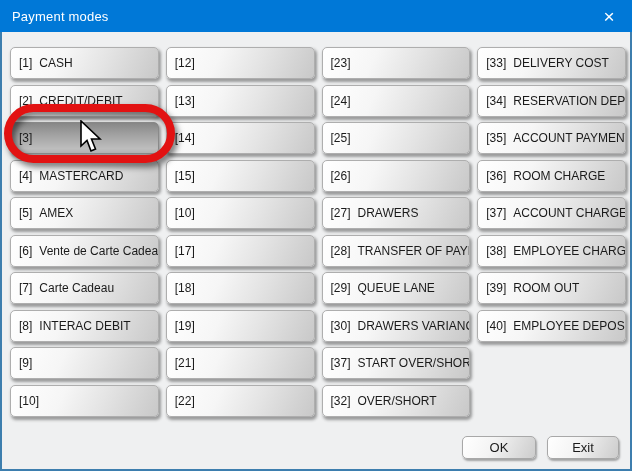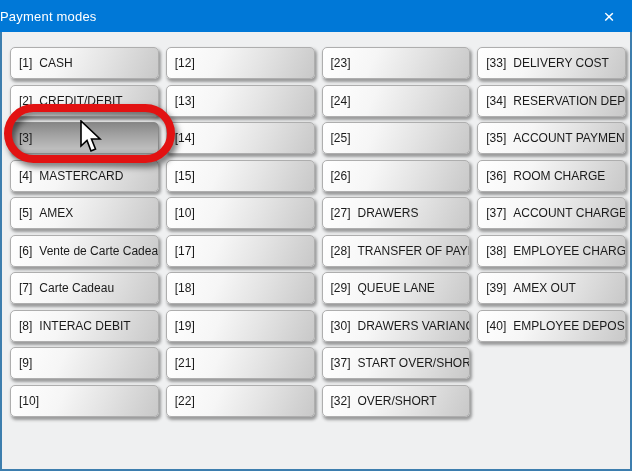--- a/index.html
+++ b/index.html
@@ -21,20 +21,21 @@
     position: absolute;
     left: -2px; top: 0; right: -2px;
     height: 32px;
     background: #0078d7;
     display: flex;
     align-items: center;
     color: #ffffff;
   }
   .titlebar-title {
     font-size: 13px;
+    padding-left: 12px;
     letter-spacing: 0.2px;
   }
   .close-btn {
     margin-left: auto;
     width: 46px;
     height: 32px;
     display: flex;
     align-items: center;
     justify-content: center;
     cursor: default;
@@ -269,28 +270,32 @@
       <div class="mode-btn">
       <span class="num">[37]</span>
       <span class="lbl">ACCOUNT CHARGE</span>
     </div>
       <div class="mode-btn">
       <span class="num">[38]</span>
       <span class="lbl">EMPLOYEE CHARGE</span>
     </div>
       <div class="mode-btn">
       <span class="num">[39]</span>
-      <span class="lbl">AMEX OUT</span>
+      <span class="lbl">ROOM OUT</span>
     </div>
       <div class="mode-btn">
       <span class="num">[40]</span>
       <span class="lbl">EMPLOYEE DEPOSIT</span>
     </div>
     </div>
 
+  <div class="footer">
+    <div class="dlg-btn ok">OK</div>
+    <div class="dlg-btn exit">Exit</div>
+  </div>
 
   <div class="annotation-ring"></div>
 
   <svg class="cursor" width="23" height="33" viewBox="0 0 23 33">
     <path d="M2 1 L2 26 L8 20.5 L12 31 L16.5 29 L12.5 19 L21 19 Z" fill="#ffffff" stroke="#000000" stroke-width="1.6" stroke-linejoin="miter"></path>
   </svg>
 
 </div>
 
 </body></html>

